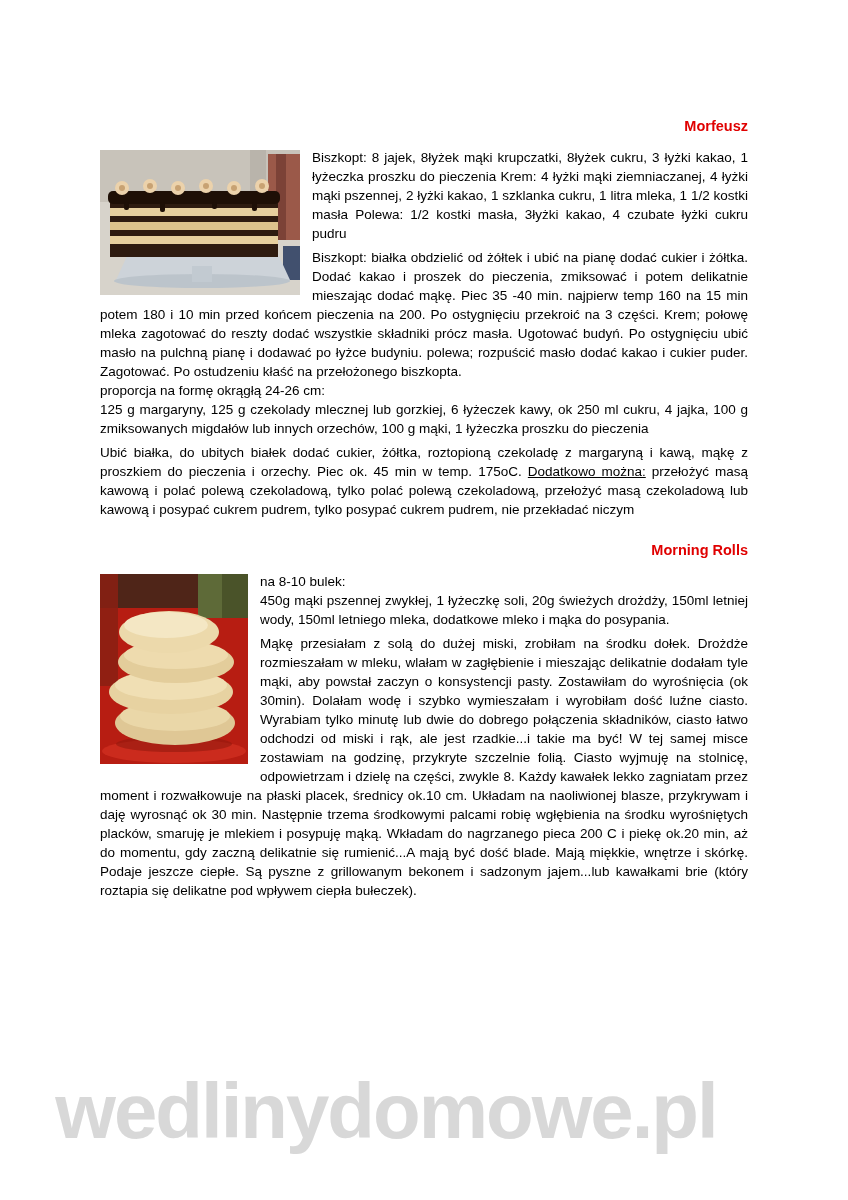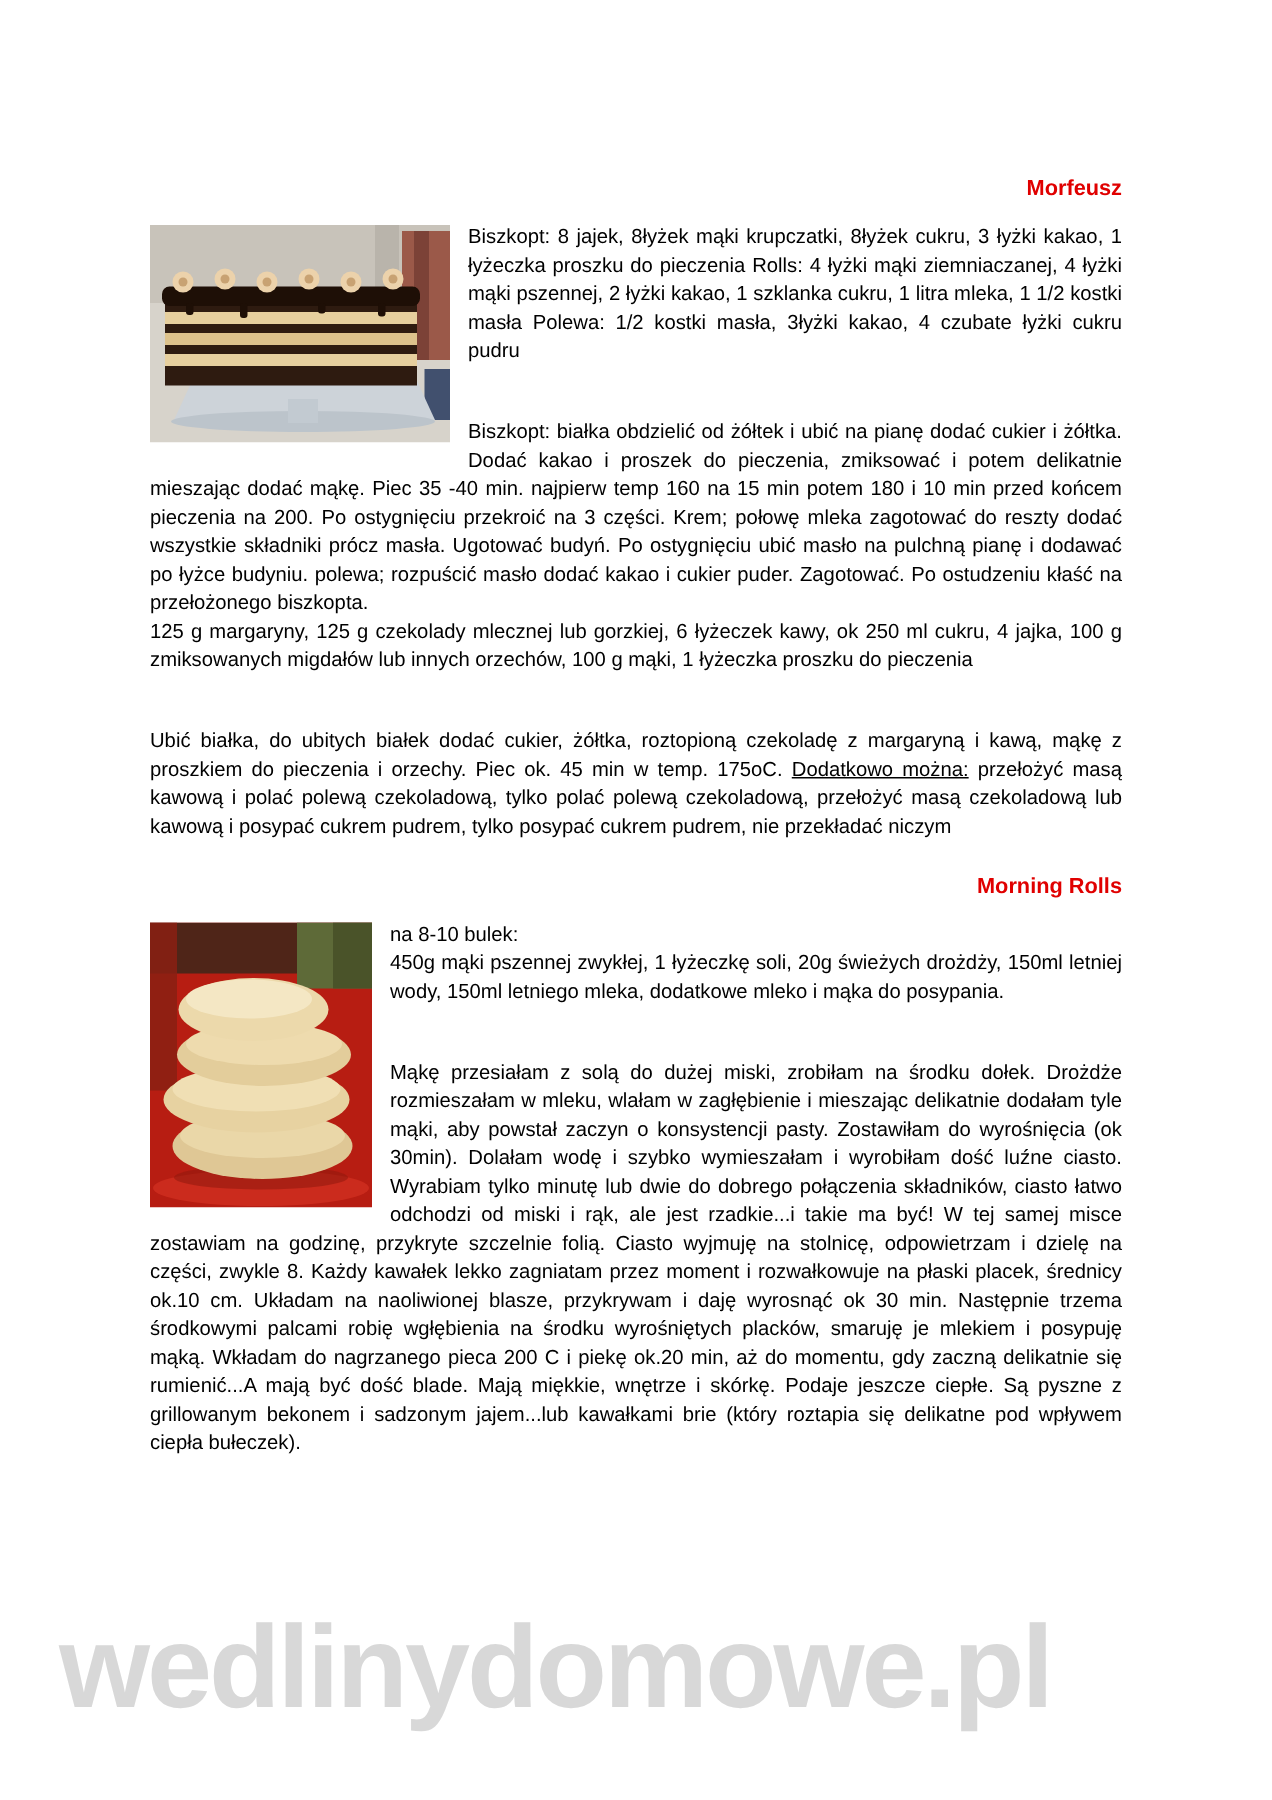--- a/index.html
+++ b/index.html
@@ -13,21 +13,21 @@
   .content {
     position: absolute;
     left: 100px; top: 95px;
     width: 648px;
     color: #000000;
     font-size: 13.5px;
     line-height: 19px;
     text-align: justify;
   }
   p.body { margin: 0; }
-  p.mt { margin-top: 35px; }
+  p.mt { margin-top: 5px; }
   h2.heading {
     color: #e00000;
     font-size: 14.5px;
     line-height: 19px;
     font-weight: bold;
     margin: 22px 0 12px 0;
     text-align: right;
     clear: both;
   }
   .photo {
@@ -45,20 +45,21 @@
     left: 0; top: 1072px;
     width: 740px;
     text-align: center;
     font-size: 78px;
     font-weight: bold;
     letter-spacing: -2px;
     color: rgba(200, 200, 200, 0.7);
     white-space: nowrap;
     pointer-events: none;
     line-height: 1;
+    padding-left: 16px;
   }
 </style>
 </head>
 <body>
 
 <div class="content">
 
 
   <section>
     <h2 class="heading">Morfeusz</h2>
@@ -95,26 +96,27 @@
           <circle cx="22" cy="38" r="3"></circle>
             <circle cx="50" cy="36" r="3"></circle>
             <circle cx="78" cy="38" r="3"></circle>
           <circle cx="106" cy="36" r="3"></circle>
             <circle cx="134" cy="38" r="3"></circle>
             <circle cx="162" cy="36" r="3"></circle>
         </g>
       </svg>
     </div>
 
-    <p class="body"><b>Biszkopt:</b><span> 8 jajek, 8łyżek mąki krupczatki, 8łyżek cukru, 3 łyżki kakao, 1 łyżeczka proszku do pieczenia </span><b>Rolls:</b><span> 4 łyżki mąki ziemniaczanej, 4 łyżki mąki pszennej, 2 łyżki kakao, 1 szklanka cukru, 1 litra mleka, 1 1/2 kostki masła </span><b>Polewa:</b><span> 1/2 kostki masła, 3łyżki kakao, 4 czubate łyżki cukru pudru</span></p>
+    <p class="body"><b>Biszkopt:</b><span> 8 jajek, 8łyżek mąki krupczatki, 8łyżek cukru, 3 łyżki kakao, 1 łyżeczka proszku do pieczenia </span><b>Krem:</b><span> 4 łyżki mąki ziemniaczanej, 4 łyżki mąki pszennej, 2 łyżki kakao, 1 szklanka cukru, 1 litra mleka, 1 1/2 kostki masła </span><b>Polewa:</b><span> 1/2 kostki masła, 3łyżki kakao, 4 czubate łyżki cukru pudru</span></p>
 
     <p class="body mt"><b>Biszkopt:</b><span> białka obdzielić od żółtek i ubić na pianę dodać cukier i żółtka. Dodać kakao i proszek do pieczenia, zmiksować i potem delikatnie mieszając dodać mąkę. Piec 35 -40 min. najpierw temp 160 na 15 min potem 180 i 10 min przed końcem pieczenia na 200. Po ostygnięciu przekroić na 3 części. </span><b>Krem;</b><span> połowę mleka zagotować do reszty dodać wszystkie składniki prócz masła. Ugotować budyń. Po ostygnięciu ubić masło na pulchną pianę i dodawać po łyżce budyniu. </span><b>polewa;</b><span> rozpuścić masło dodać kakao i cukier puder. Zagotować. Po ostudzeniu kłaść na przełożonego biszkopta.</span></p>
   </section>
 
   <section>
+    <p class="body">proporcja na formę okrągłą 24-26 cm:</p>
     <p class="body">125 g margaryny, 125 g czekolady mlecznej lub gorzkiej, 6 łyżeczek kawy, ok 250 ml cukru, 4 jajka, 100 g zmiksowanych migdałów lub innych orzechów, 100 g mąki, 1 łyżeczka proszku do pieczenia</p>
     <p class="body mt"><span>Ubić białka, do ubitych białek dodać cukier, żółtka, roztopioną czekoladę z margaryną i kawą, mąkę z proszkiem do pieczenia i orzechy. Piec ok. 45 min w temp. 175oC. </span><u>Dodatkowo można:</u><span> przełożyć masą kawową i polać polewą czekoladową, tylko polać polewą czekoladową, przełożyć masą czekoladową lub kawową i posypać cukrem pudrem, tylko posypać cukrem pudrem, nie przekładać niczym</span></p>
   </section>
 
   <section>
     <h2 class="heading">Morning Rolls</h2>
 
     <div class="photo photo-rolls">
       <svg viewBox="0 0 148 190" width="148" height="190">
         <rect width="148" height="190" fill="#b71d12"></rect>

